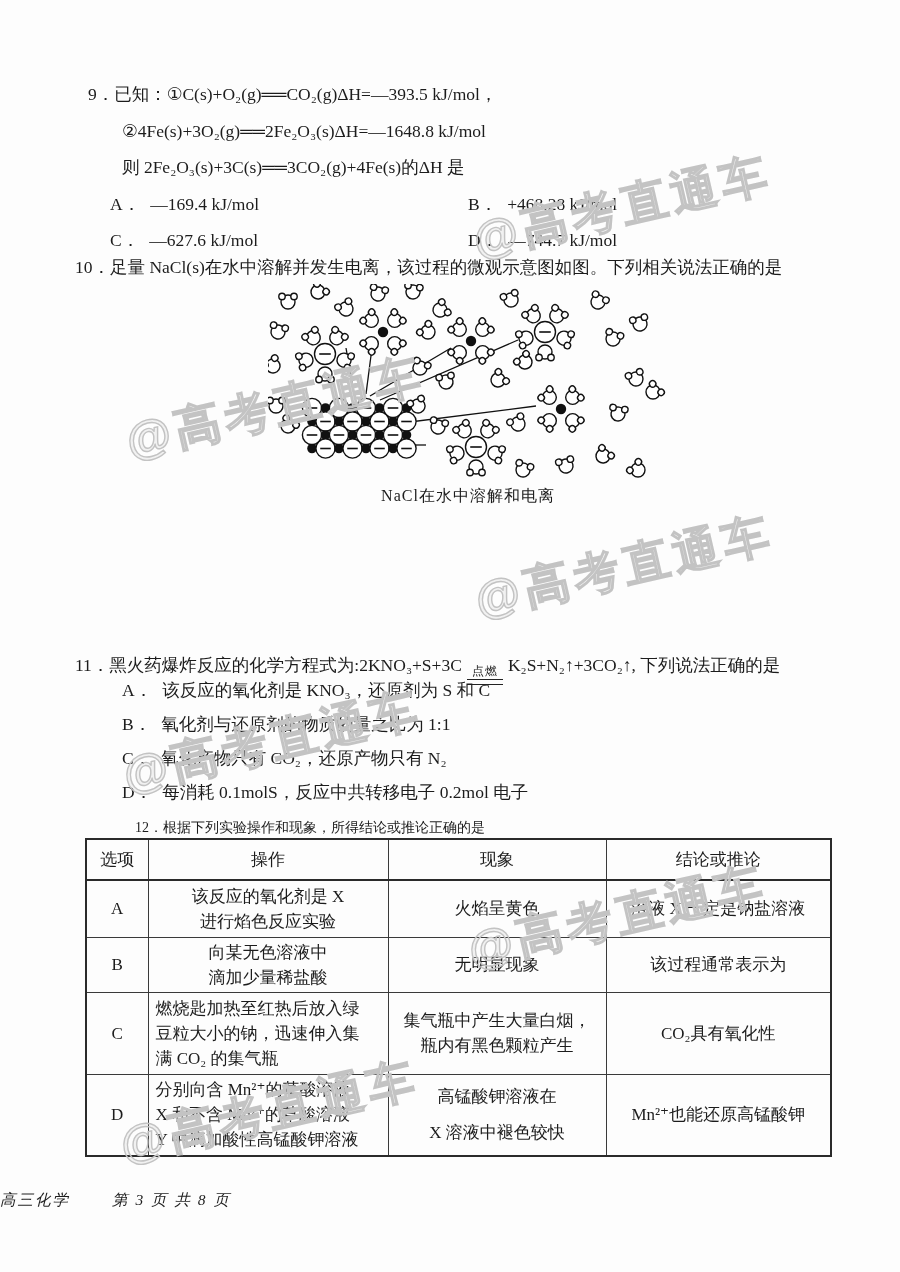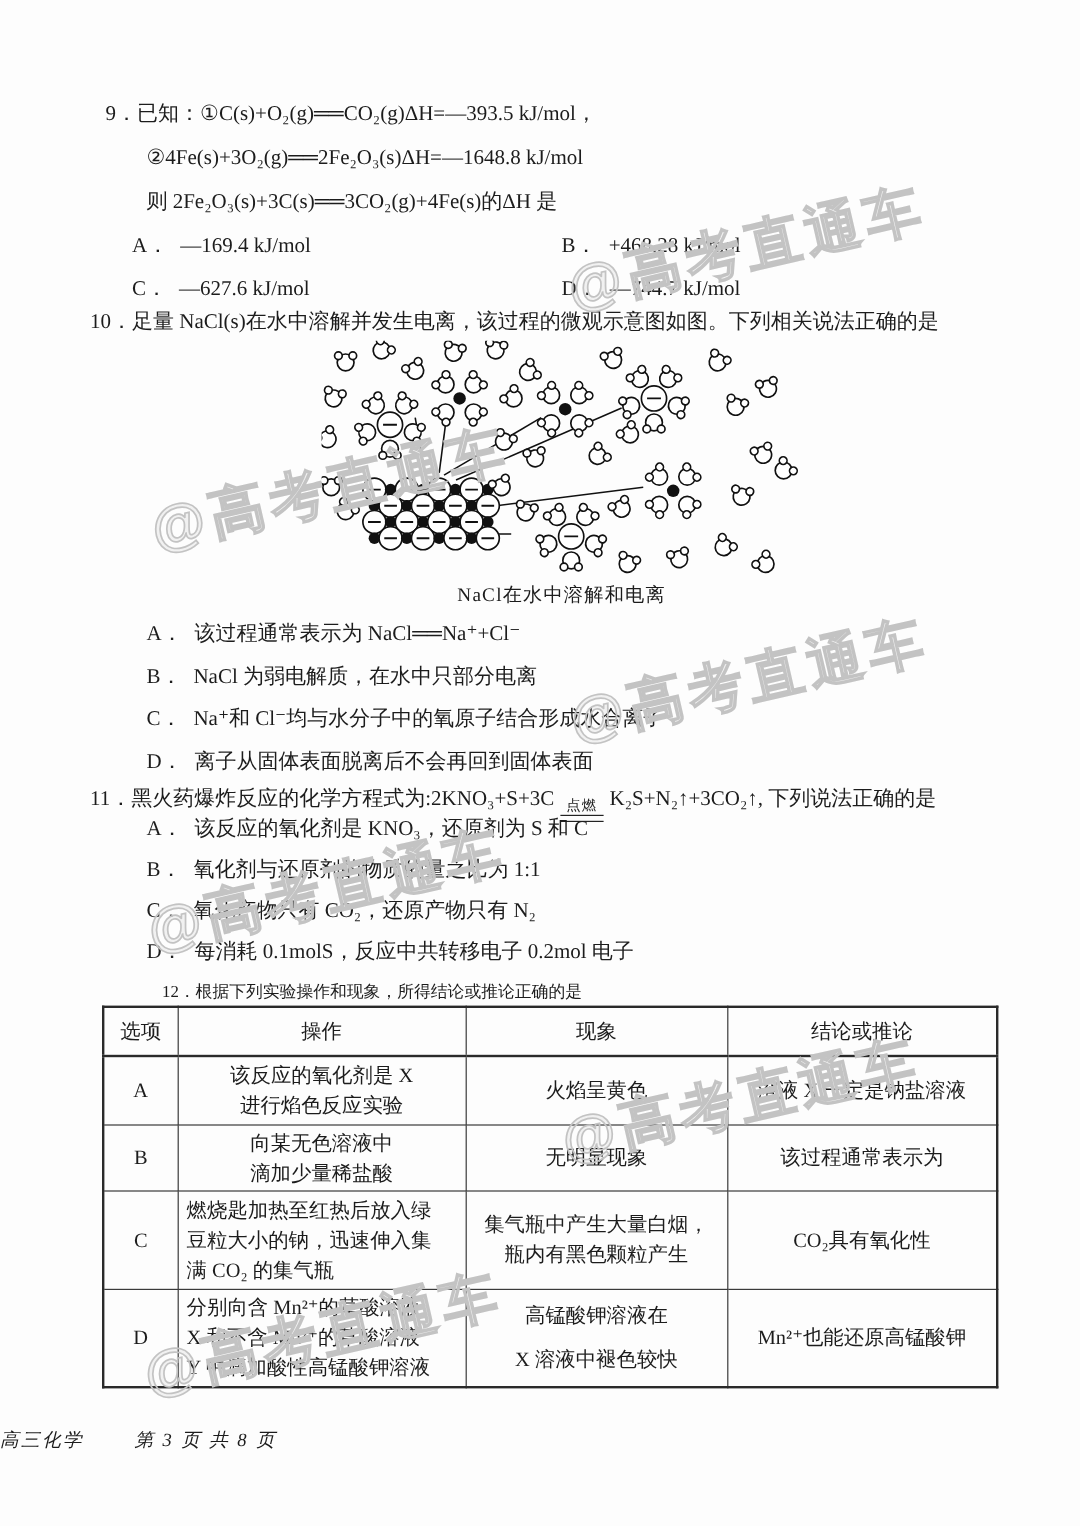--- a/index.html
+++ b/index.html
@@ -445,26 +445,20 @@
             <circle cx="-6" cy="-5.5" r="3.2" class="w"></circle>
             <circle cx="6" cy="-5.5" r="3.2" class="w"></circle>
           </g>
           <circle cx="208" cy="163" r="10.5" class="w"></circle>
           <line x1="202.225" y1="163" x2="213.775" y2="163" class="ln"></line>
         </g>
       </svg>
     <div class="caption">NaCl在水中溶解和电离</div>
   </div>
 
-  <div class="abs" id="q10opts">
-    <div class="opt"><span class="olabel">A．</span><span>该过程通常表示为 NaCl══Na⁺+Cl⁻</span></div>
-    <div class="opt"><span class="olabel">B．</span><span>NaCl 为弱电解质，在水中只部分电离</span></div>
-    <div class="opt"><span class="olabel">C．</span><span>Na⁺和 Cl⁻均与水分子中的氧原子结合形成水合离子</span></div>
-    <div class="opt"><span class="olabel">D．</span><span>离子从固体表面脱离后不会再回到固体表面</span></div>
-  </div>
 
   <div class="abs" id="q11stem">
     <span>11．</span><span>黑火药爆炸反应的化学方程式为:2KNO₃+S+3C</span><span class="cond"><span class="ctxt">点燃</span><span class="cbar"></span></span><span>K₂S+N₂↑+3CO₂↑, 下列说法正确的是</span>
   </div>
   <div class="abs" id="q11opts">
     <div class="opt"><span class="olabel">A．</span><span>该反应的氧化剂是 KNO₃，还原剂为 S 和 C</span></div>
     <div class="opt"><span class="olabel">B．</span><span>氧化剂与还原剂的物质的量之比为 1:1</span></div>
     <div class="opt"><span class="olabel">C．</span><span>氧化产物只有 CO₂，还原产物只有 N₂</span></div>
     <div class="opt"><span class="olabel">D．</span><span>每消耗 0.1molS，反应中共转移电子 0.2mol 电子</span></div>
   </div>

